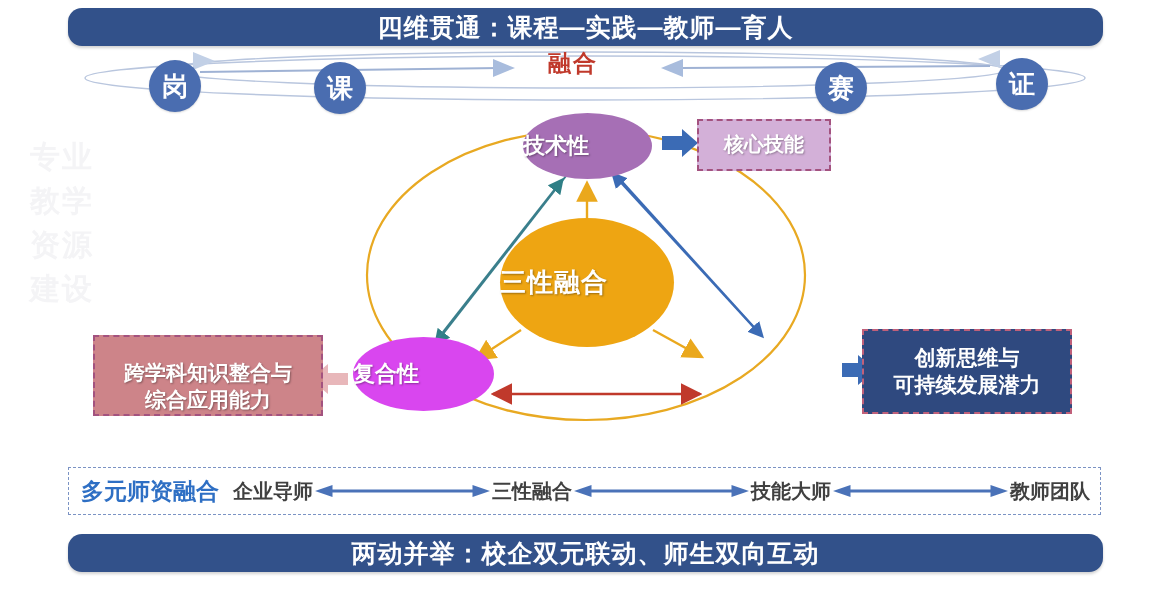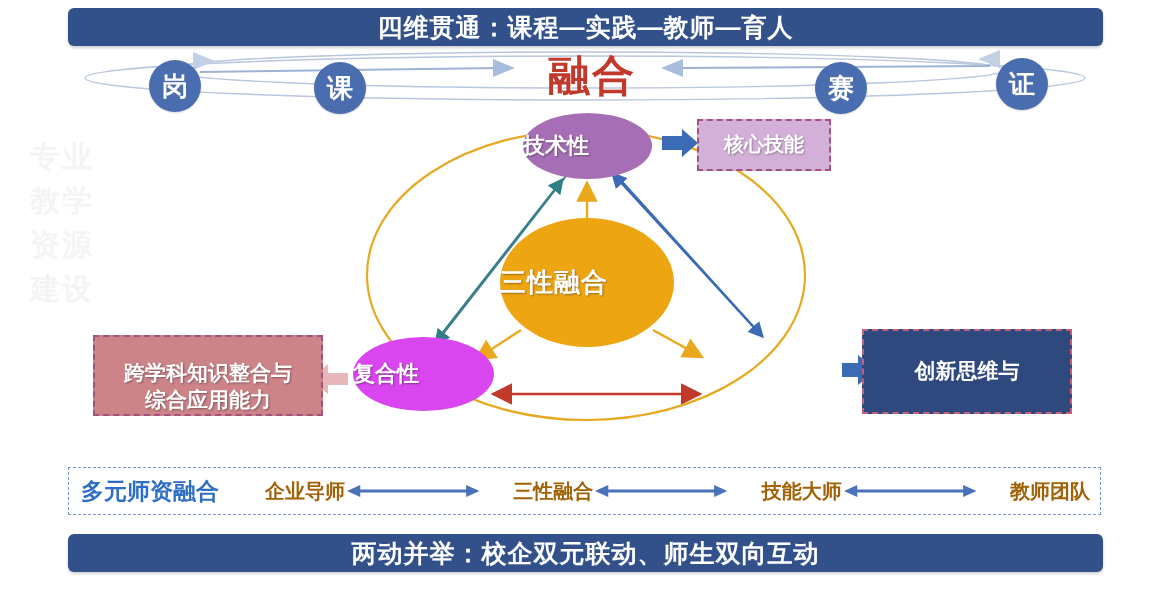--- a/index.html
+++ b/index.html
@@ -33,21 +33,21 @@
     user-select: none;
   }
 
   
   .banner {
     position: absolute;
     left: 68px;
     width: 1035px;
     height: 38px;
     background: #32518a;
-    border-radius: 6px;
+    border-radius: 14px;
     box-shadow: 0 2px 3px rgba(0,0,0,0.18);
     color: #ffffff;
     font-size: 25px;
     font-weight: bold;
     letter-spacing: 1px;
     display: flex;
     align-items: center;
     justify-content: center;
   }
   .banner.top { top: 8px; }
@@ -68,21 +68,21 @@
   }
   #pill-gang { left: 149px; top: 60px; }
   #pill-ke   { left: 314px; top: 62px; }
   #pill-sai  { left: 815px; top: 62px; }
   #pill-zheng{ left: 996px; top: 58px; }
 
   .fusion-word {
     position: absolute;
     left: 548px;
     top: 48px;
-    font-size: 42px;
+    font-size: 23px;
     font-weight: bold;
     color: #c0392b;
     letter-spacing: 2px;
     text-shadow: 1px 1px 0 #ffffff;
   }
 
   
   .triad-layer {
     position: absolute;
     left: 0; top: 0;
@@ -178,25 +178,24 @@
   }
   .faculty-title {
     color: #2e6fc4;
     font-size: 23px;
     font-weight: bold;
     margin-left: 12px;
     margin-right: 14px;
     white-space: nowrap;
   }
   .faculty-item {
-    color: #a16207;
+    color: #404040;
     font-size: 20px;
     font-weight: bold;
     white-space: nowrap;
-    margin-left: 32px;
   }
   .faculty-arrow {
     flex: 1 1 auto;
     height: 18px;
     min-width: 60px;
     margin: 0 2px;
   }
 
   
   .svg-abs {
@@ -312,20 +311,21 @@
   </div>
   <div class="outbox" id="box-cross">
     <div>
       <div>跨学科知识整合与</div>
       <div>综合应用能力</div>
     </div>
   </div>
   <div class="outbox" id="box-innov">
     <div>
       <div>创新思维与</div>
+      <div>可持续发展潜力</div>
     </div>
   </div>
 
   <div class="faculty-strip">
     <div class="faculty-title">多元师资融合</div>
 
     <div class="faculty-item">企业导师</div>
     <svg class="faculty-arrow" viewBox="0 0 100 18" preserveAspectRatio="none">
       <line x1="8" y1="9" x2="92" y2="9" stroke="#4a72b8" stroke-width="3"></line>
       <polygon points="0,9 10,3 10,15" fill="#4a72b8"></polygon>

